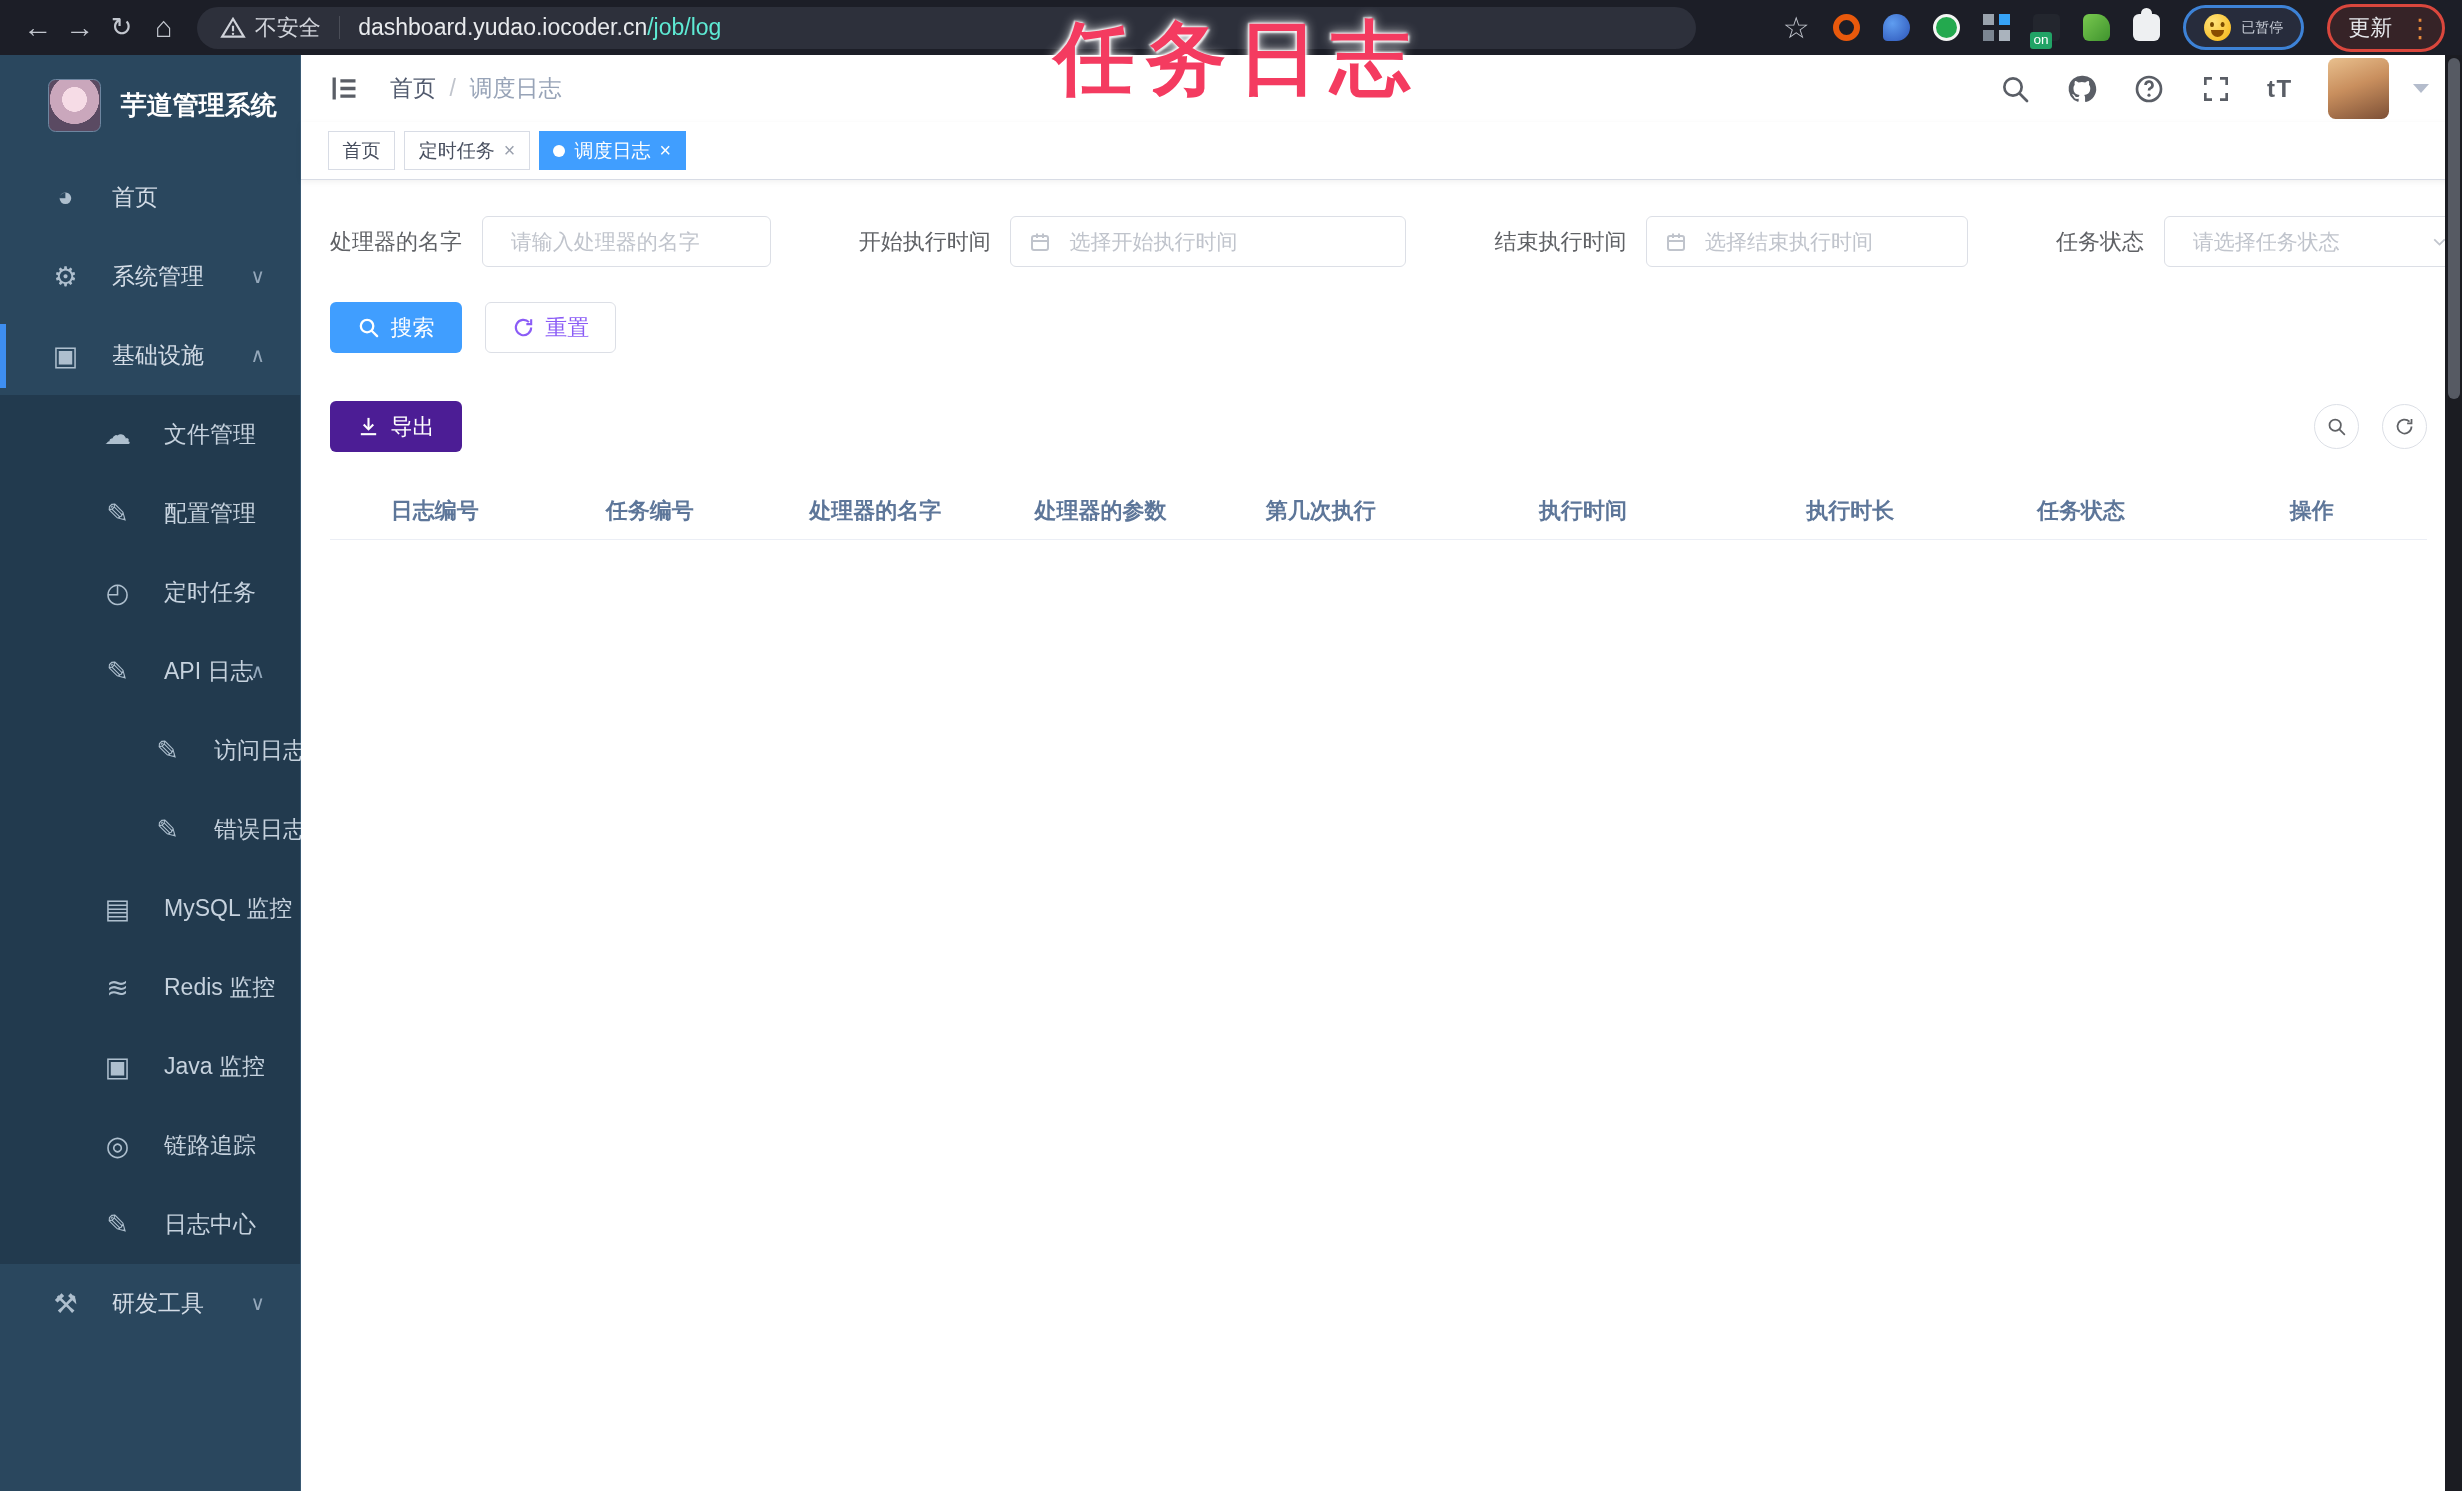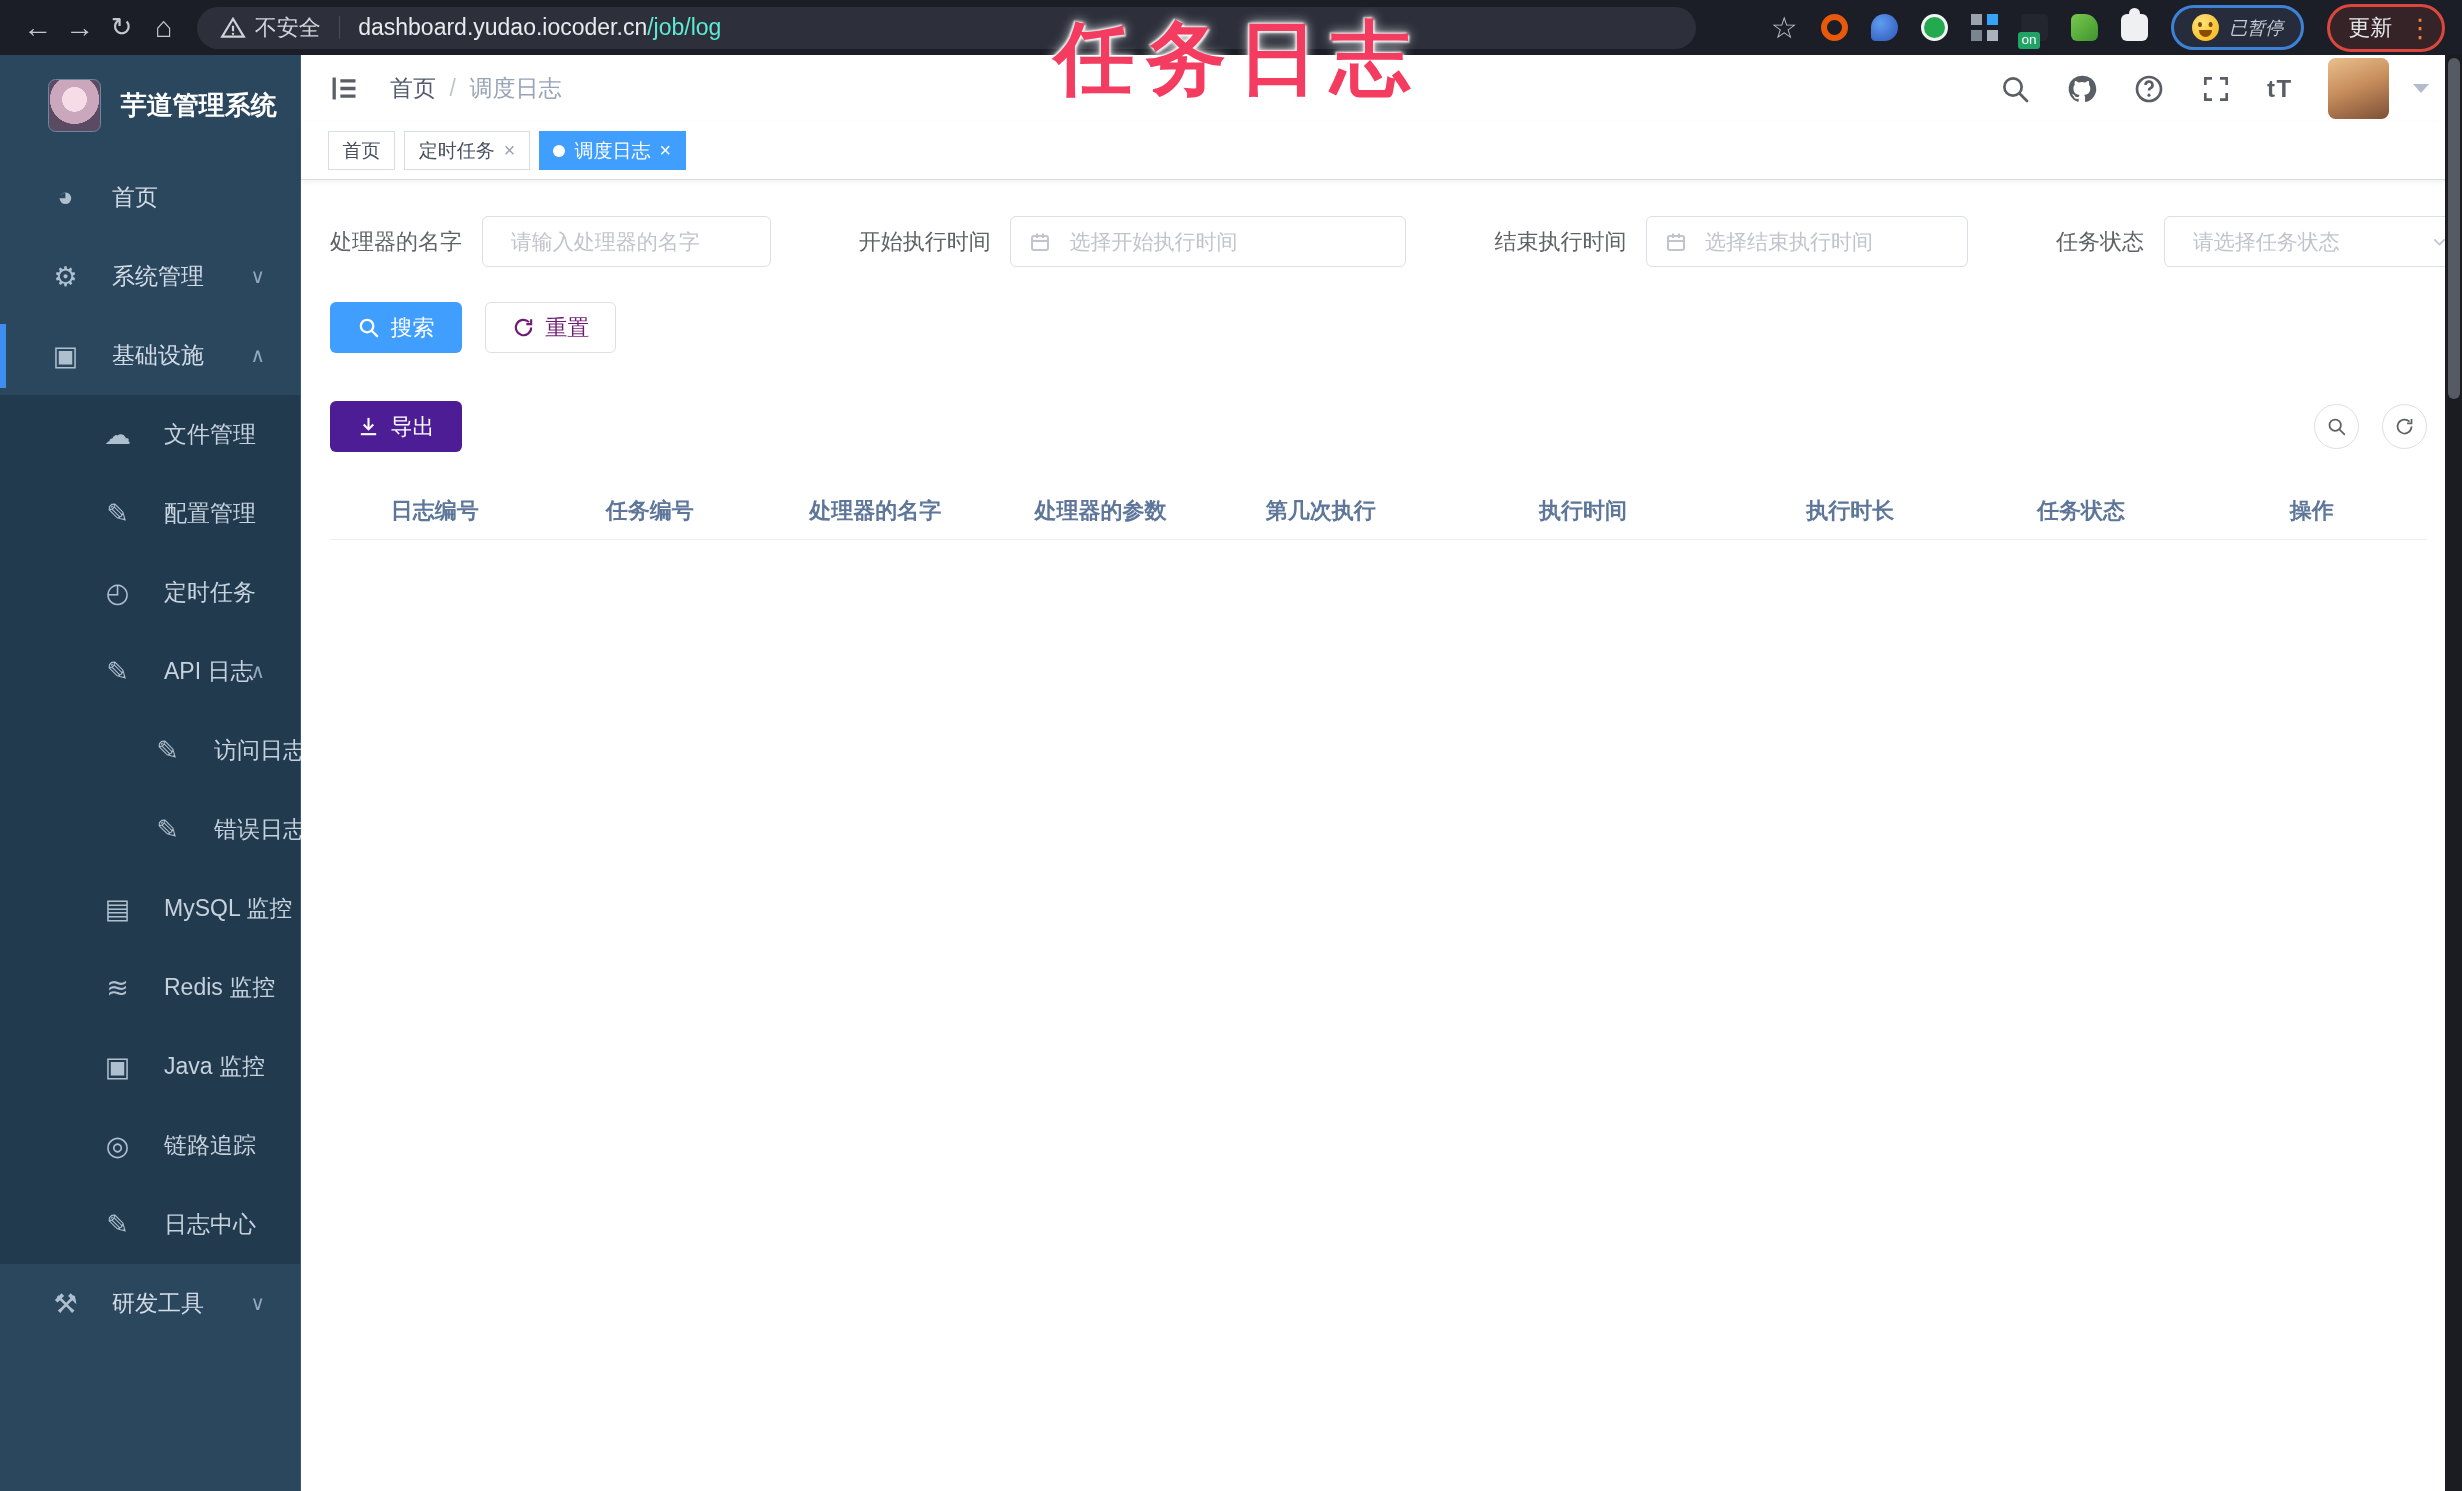--- a/index.html
+++ b/index.html
@@ -37,21 +37,21 @@
   .ext-leaf { background:linear-gradient(135deg,#79c94f,#3f932e); background-color:#58b33e; border-radius:6px 50% 6px 6px; }
   .ext-puzzle { background:#eef0f2; border-radius:6px; }
   .ext-puzzle::before { content:""; position:absolute; top:-6px; left:8.3px; width:10.6px; height:10.6px;
       background:#eef0f2; border-radius:50%; }
   .paused-pill { display:flex; align-items:center; gap:10.6px; border:3.8px solid #3d82d6; border-radius:33px;
       padding:6px 18px; background:#272c3c; }
   .emoji-face { width:27px; height:27px; border-radius:50%;
       background:radial-gradient(circle at 35% 30%, #ffe37a, #f5b310); position:relative; }
   .emoji-face::before { content:""; position:absolute; left:6px; top:7.6px; width:3.8px; height:5.3px; background:#7a4b00; border-radius:50%; box-shadow:10.6px 0 0 #7a4b00; }
   .emoji-face::after { content:""; position:absolute; left:6.8px; bottom:4.5px; width:13.6px; height:6.8px; border-radius:0 0 13.6px 13.6px; background:#8a4c00; }
-  .paused-label { color:#c9ced8; font-size:18px; white-space:nowrap;font-style:italic; }
+  .paused-label { color:#c9ced8; font-size:14px; white-space:nowrap; }
   .update-pill { display:flex; align-items:center; gap:15px; border:3.8px solid #da473d; border-radius:33px;
       padding:6px 9px 6px 18px; background:#362327; }
   .update-label { color:#e6e8ec; font-size:22px; white-space:nowrap; }
   .kebab { color:#e8883a; font-size:26px; line-height:26px; }
   .kebab::before { content:"⋮"; }
 
   
   .app { display:flex; height:1437px; }
 
   
@@ -113,21 +113,21 @@
   .f-ic { position:absolute; left:18px; top:50%; transform:translateY(-50%); width:24px; height:24px; color:#c0c4cc; }
   .f-ic svg { width:100%; height:100%; }
   .sel-caret { position:absolute; right:18px; top:50%; transform:translateY(-50%); width:21px; height:21px; color:#c0c4cc; }
   .sel-caret svg { width:100%; height:100%; }
 
   .btn { display:inline-flex; align-items:center; justify-content:center; height:51px; border-radius:6px;
       font-size:22px; padding:0 26px; cursor:pointer; border:1.5px solid transparent; font-family:inherit; }
   .btn .b-ic { width:23px; height:23px; margin-right:10.6px; display:inline-flex; }
   .btn .b-ic svg { width:100%; height:100%; }
   .btn-primary { background:#409eff; color:#fff; }
-  .btn-default { background:#fff; border-color:#dcdfe6; color:#701a75; }
+  .btn-default { background:#fff; border-color:#dcdfe6; color:#8b5cf6; }
   .btn-warning { background:#4c1d95; color:#fff; }
   .btn-row { margin-top:35px; display:flex; gap:23px; }
   .export-row { margin-top:48px; display:flex; align-items:center; }
   .right-tools { margin-left:auto; display:flex; gap:23px; }
   .circle-btn { width:45px; height:45px; border-radius:50%; border:1.5px solid #dcdfe6; background:#fff;
       display:flex; align-items:center; justify-content:center; color:#606266; cursor:pointer; }
   .circle-btn svg { width:21px; height:21px; }
 
   
   table { width:100%; border-collapse:collapse; margin-top:32px; table-layout:fixed; }

